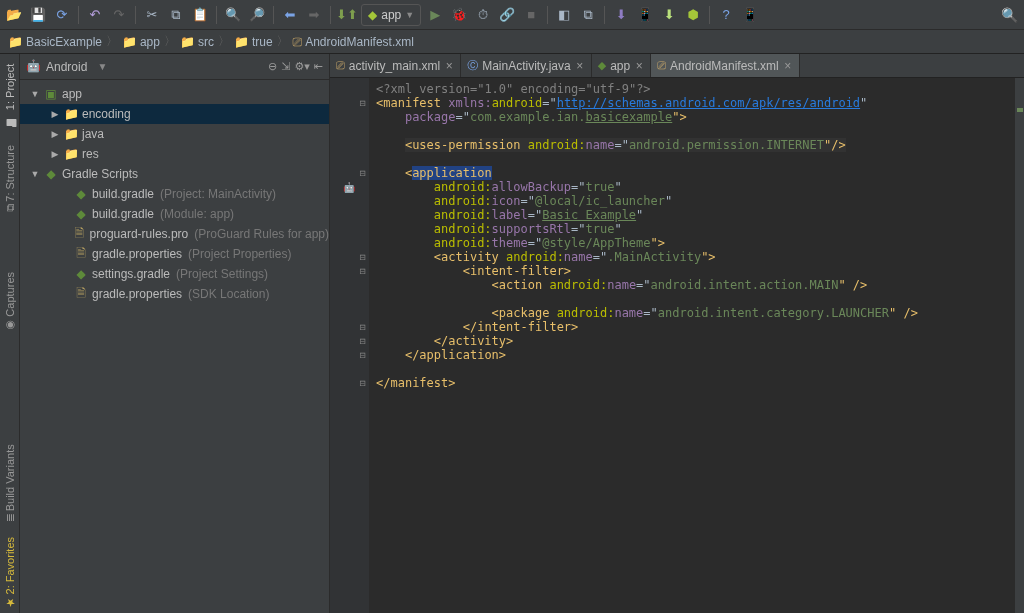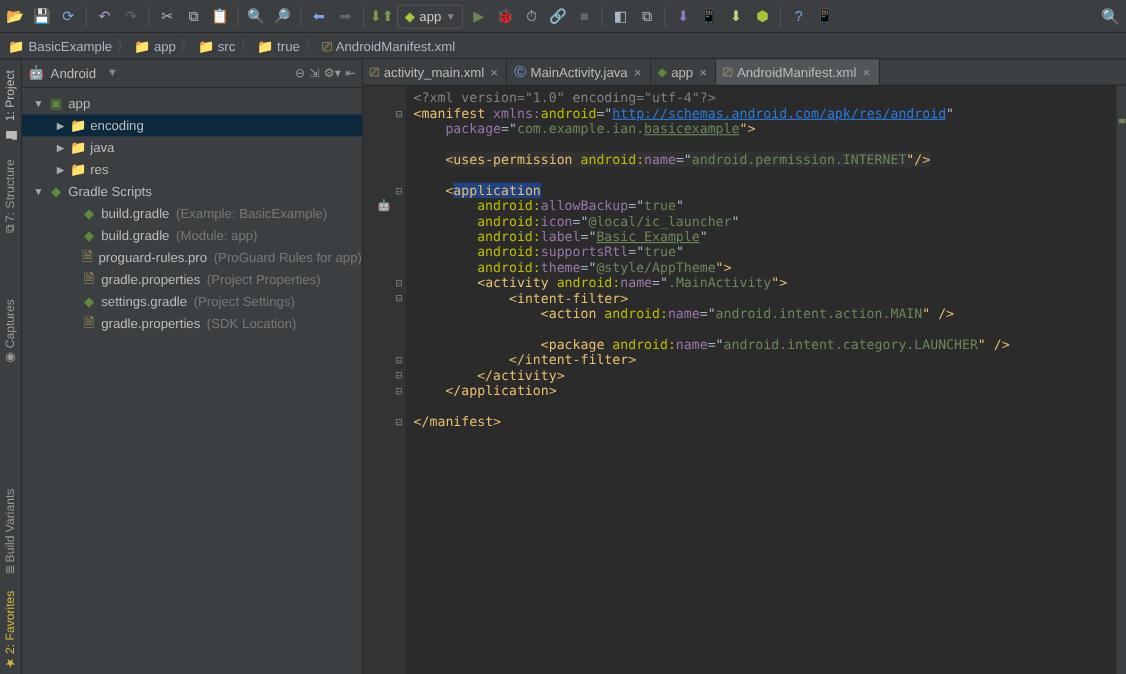--- a/index.html
+++ b/index.html
@@ -334,21 +334,21 @@
       </div>
       <div class="node" style="--ind:10px">
         <span class="caret">▼</span>
         <span class="ic gradle">◆</span>
         <span class="lbl">Gradle Scripts</span>
       </div>
       <div class="node" style="--ind:40px">
         <span class="empty"></span>
         <span class="ic file-g">◆</span>
         <span class="lbl">build.gradle</span>
-        <span class="hint">(Example: BasicExample)</span>
+        <span class="hint">(Project: MainActivity)</span>
       </div>
       <div class="node" style="--ind:40px">
         <span class="empty"></span>
         <span class="ic file-g">◆</span>
         <span class="lbl">build.gradle</span>
         <span class="hint">(Module: app)</span>
       </div>
       <div class="node" style="--ind:40px">
         <span class="empty"></span>
         <span class="ic file-p">🗎</span>
@@ -418,21 +418,21 @@
         <div class="fold">⊟</div>
         <div class="fold"></div>
         <div class="fold"></div>
         <div class="fold"></div>
         <div class="fold">⊟</div>
         <div class="fold">⊟</div>
         <div class="fold">⊟</div>
         <div class="fold"></div>
         <div class="fold">⊟</div>
       </div>
-      <div class="code"><span class="comment"><span>&lt;?</span><span>xml version</span><span>="</span><span>1.0</span><span>" encoding="</span><span>utf-4</span><span>"?&gt;</span></span>
+      <div class="code"><span class="comment"><span>&lt;?</span><span>xml version</span><span>="</span><span>1.0</span><span>" encoding="</span><span>utf-9</span><span>"?&gt;</span></span>
 <span class="tag">&lt;</span><span class="tag">manifest </span><span class="attr">xmlns:</span><span class="ns">android</span><span>="</span><span class="url">http://schemas.android.com/apk/res/android</span><span>"</span>
     <span class="attr">package</span><span>="</span><span class="val">com.example.ian.</span><span class="valU">basicexample</span><span class="tag">"&gt;</span>
 
     <span class="caret-line"><span class="tag">&lt;</span><span class="tag">uses-permission </span><span class="ns">android:</span><span class="attr">name</span><span>="</span><span class="val">android.permission.INTERNET</span><span class="tag">"/&gt;</span></span>
 
     <span class="tag">&lt;</span><span class="hl-app">application</span>
         <span class="ns">android:</span><span class="attr">allowBackup</span><span>="</span><span class="val">true</span><span>"</span>
         <span class="ns">android:</span><span class="attr">icon</span><span>="</span><span class="val">@local/ic_launcher</span><span>"</span>
         <span class="ns">android:</span><span class="attr">label</span><span>="</span><span class="valU">Basic Example</span><span>"</span>
         <span class="ns">android:</span><span class="attr">supportsRtl</span><span>="</span><span class="val">true</span><span>"</span>

